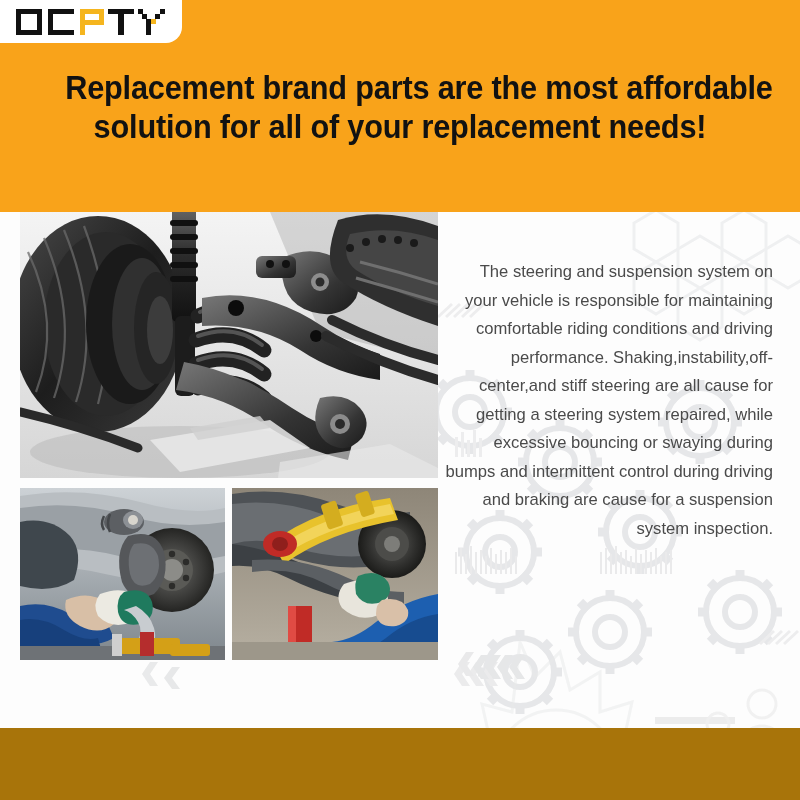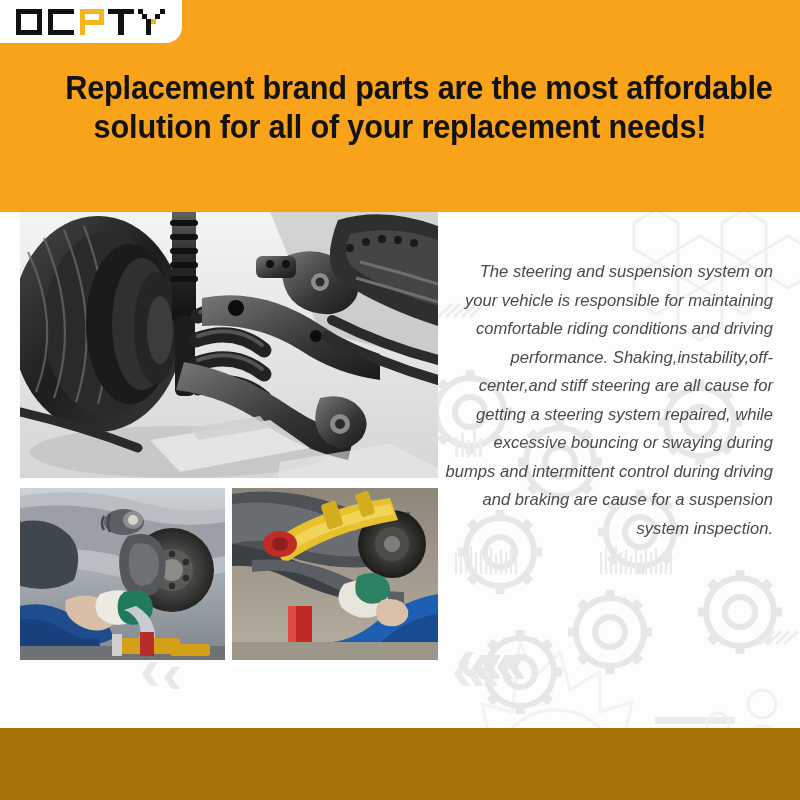--- a/index.html
+++ b/index.html
@@ -105,21 +105,20 @@
   .copy-block {
     position: absolute;
     left: 443px;
     top: 258px;
     width: 330px;
     text-align: right;
     color: #4a4a4a;
     font-size: 16.6px;
     line-height: 28.5px;
     z-index: 4;
-    font-style: italic;
   }
   .copy-block p { margin: 0; }
   .copy-block p + p { margin-top: 21px; }
 
   
   .bottom-bar {
     position: absolute;
     left: 0; top: 728px;
     width: 800px; height: 72px;
     background: #A8740A;

